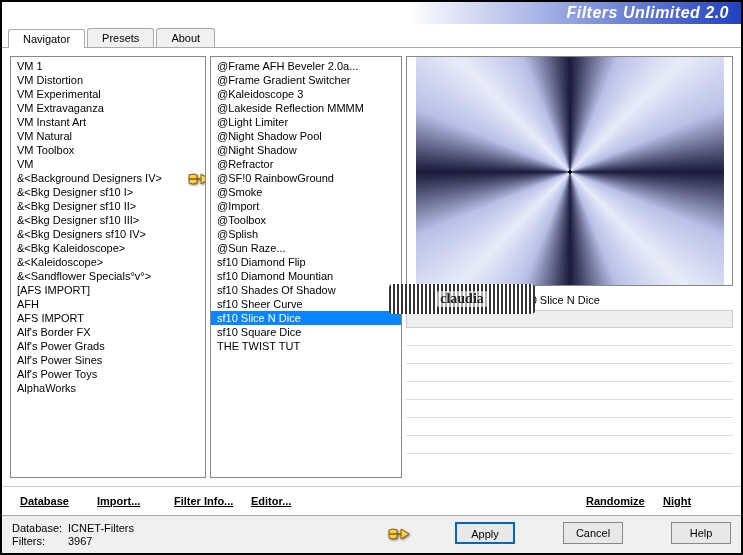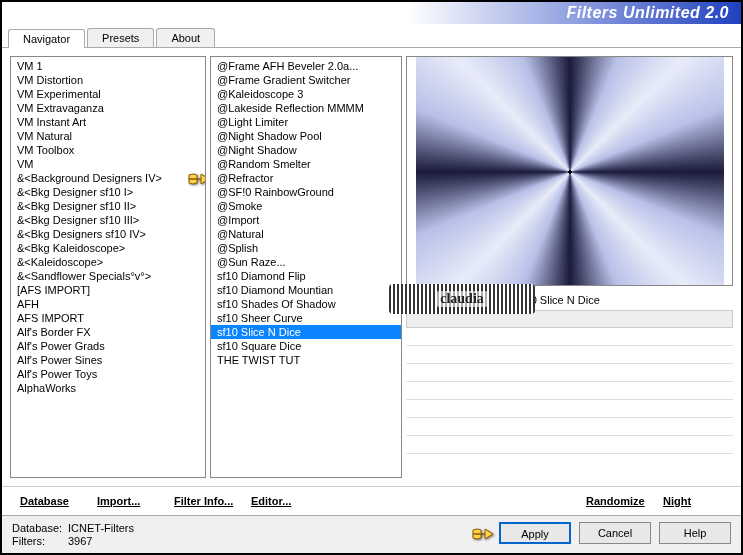--- a/index.html
+++ b/index.html
@@ -42,21 +42,21 @@
 
 .btnrow { display: flex; padding: 4px 10px; gap: 1px; border-top: 1px solid #ccc; }
 .linkbtn { padding: 4px 8px; cursor: pointer; text-decoration: underline; font-weight: bold; min-width: 76px; }
 .spacer { flex: 1; }
 
 .footer { display: flex; padding: 6px 10px; border-top: 1px solid #aaa; background: #f0f0f0; }
 .footer-info { display: flex; flex-direction: column; gap: 1px; }
 .footer-info div { display: flex; }
 .footer-info .lbl { width: 56px; }
 .footer-btns { margin-left: auto; display: flex; gap: 8px; position: relative; }
-.btn { width: 72px; height: 22px; border: 1px solid #888; background: #e8e8e8; cursor: pointer; text-align: center; line-height: 20px; }
+.btn { width: 60px; height: 22px; border: 1px solid #888; background: #e8e8e8; cursor: pointer; text-align: center; line-height: 20px; margin-left: 40px; }
 .btn.primary { border: 2px solid #0066cc; }
 
 .pointer { position: absolute; width: 24px; height: 20px; z-index: 10; pointer-events: none; }
 .pointer svg { width: 100%; height: 100%; filter: drop-shadow(1px 1px 1px rgba(0,0,0,.5)); }
 
 .watermark { position: absolute; left: 387px; top: 262px; width: 146px; height: 50px; z-index: 20; display: flex; align-items: flex-end; justify-content: center; pointer-events: none; }
 .watermark .band { width: 100%; height: 30px; background: repeating-linear-gradient(90deg,#333 0 2px,#fff 2px 4px); border-radius: 4px; display: flex; align-items: center; justify-content: center; }
 .watermark .band span { font-family: cursive; font-weight: bold; font-size: 14px; color: #222; background: rgba(255,255,255,.6); padding: 0 4px; border-radius: 3px; }
 </style>
 </head>
@@ -105,26 +105,25 @@
   </div>
   <div class="col col2">
     <div class="listbox" id="filt-list">
         <div class="listitem">@Frame AFH Beveler 2.0a...</div>
         <div class="listitem">@Frame Gradient Switcher</div>
         <div class="listitem">@Kaleidoscope 3</div>
         <div class="listitem">@Lakeside Reflection MMMM</div>
         <div class="listitem">@Light Limiter</div>
         <div class="listitem">@Night Shadow Pool</div>
         <div class="listitem">@Night Shadow</div>
-        <div class="listitem">@Random Smelter</div>
         <div class="listitem">@Refractor</div>
         <div class="listitem">@SF!0 RainbowGround</div>
         <div class="listitem">@Smoke</div>
         <div class="listitem">@Import</div>
-        <div class="listitem">@Natural</div>
+        <div class="listitem">@Toolbox</div>
         <div class="listitem">@Splish</div>
         <div class="listitem">@Sun Raze...</div>
         <div class="listitem">sf10 Diamond Flip</div>
         <div class="listitem">sf10 Diamond Mountian</div>
         <div class="listitem">sf10 Shades Of Shadow</div>
         <div class="listitem">sf10 Sheer Curve</div>
         <div class="listitem selected">sf10 Slice N Dice</div>
         <div class="listitem">sf10 Square Dice</div>
         <div class="listitem">THE TWIST TUT</div>
       </div>

